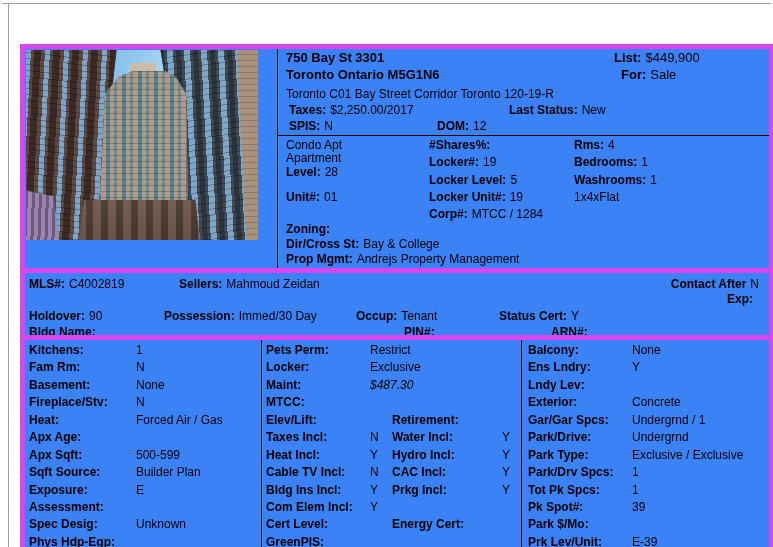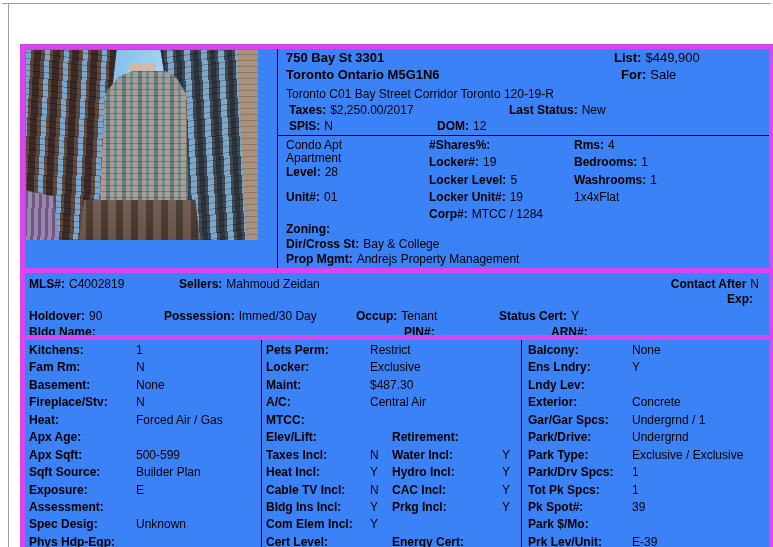--- a/index.html
+++ b/index.html
@@ -220,25 +220,21 @@
       <div class="detail-row g-mid">
         <span class="dl" style="grid-column: 1;">Pets Perm:</span>
         <span style="grid-column: 2 / 5;">Restrict</span>
       </div>
       <div class="detail-row g-mid">
         <span class="dl" style="grid-column: 1;">Locker:</span>
         <span style="grid-column: 2 / 5;">Exclusive</span>
       </div>
       <div class="detail-row g-mid">
         <span class="dl" style="grid-column: 1;">Maint:</span>
-        <span style="grid-column: 2 / 5;">$487.30</span>
-      </div>
-      <div class="detail-row g-mid">
-        <span class="dl" style="grid-column: 1;">A/C:</span>
-        <span style="grid-column: 2 / 5;">Central Air</span>
+        <span style="grid-column: 2 / 5; font-style: italic;">$487.30</span>
       </div>
       <div class="detail-row g-mid">
         <span class="dl" style="grid-column: 1;">MTCC:</span>
         <span style="grid-column: 2 / 5;"></span>
       </div>
       <div class="detail-row g-mid">
         <span class="dl" style="grid-column: 1;">Elev/Lift:</span>
         <span style="grid-column: 2;"></span>
         <span class="dl" style="grid-column: 3;">Retirement:</span>
         <span style="grid-column: 4;"></span>

